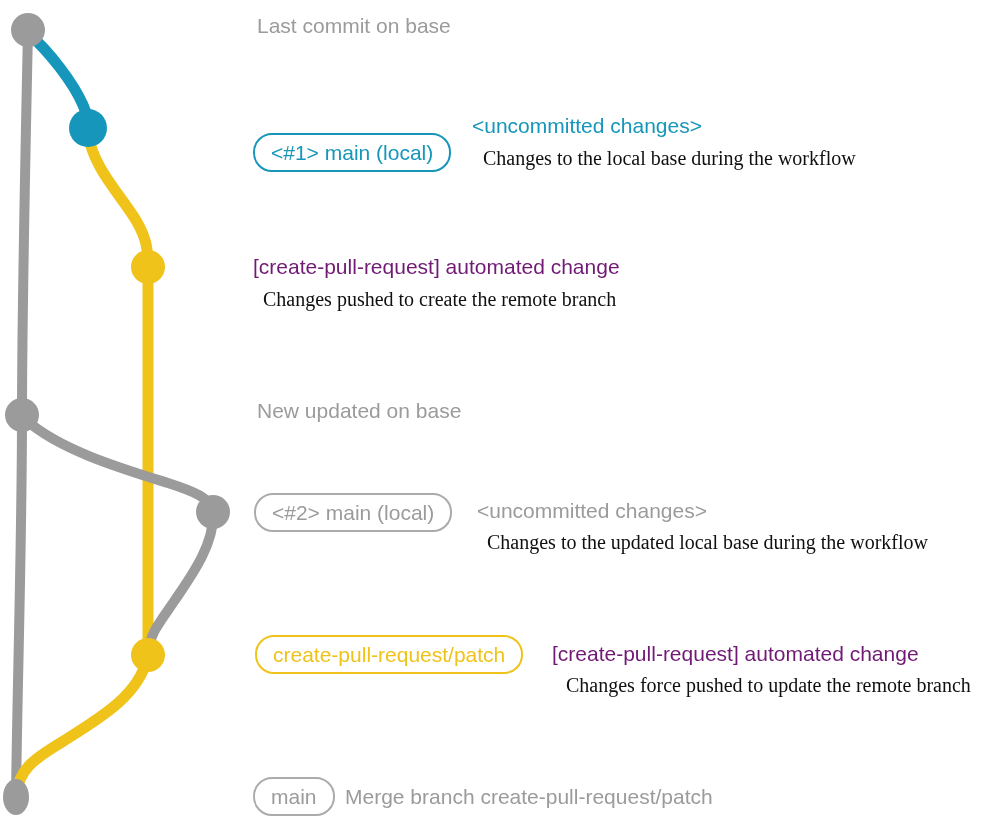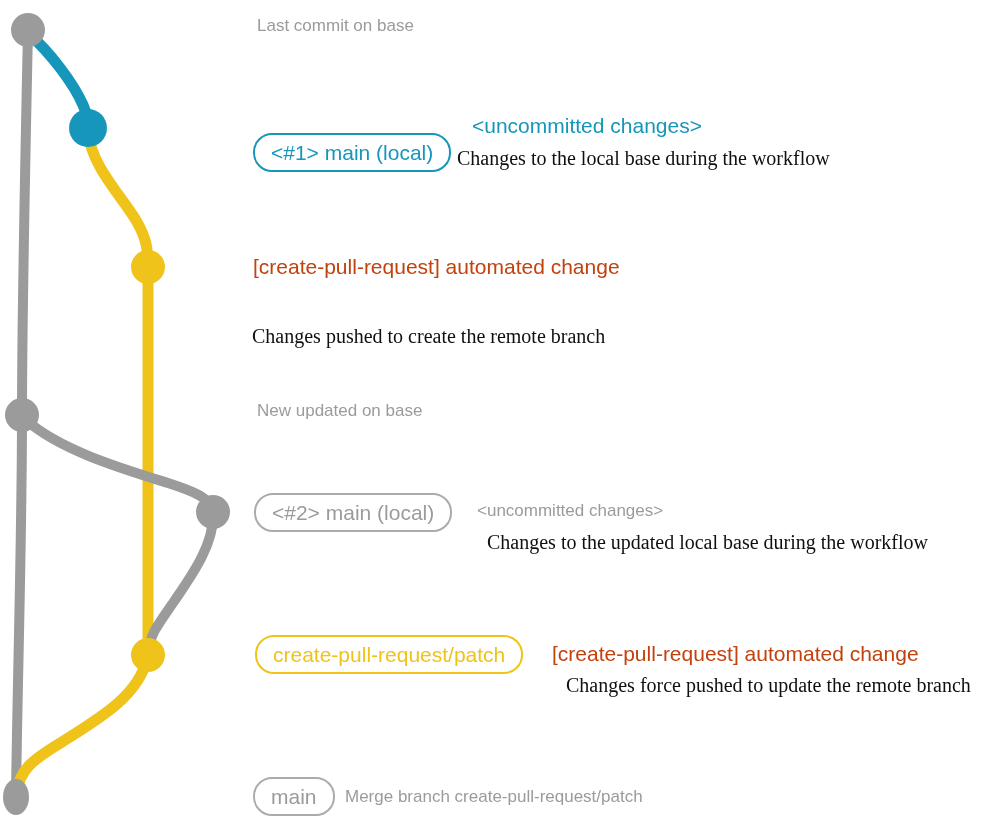--- a/index.html
+++ b/index.html
@@ -4,23 +4,23 @@
 <style>
   * { margin:0; padding:0; box-sizing:border-box; }
   html,body { background:#ffffff; }
   body {
     width:981px; height:827px; position:relative; overflow:hidden;
     font-family:"Liberation Sans", sans-serif;
   }
   .stage { position:absolute; left:0; top:0; width:981px; height:827px; background:#ffffff; }
   .abs { position:absolute; white-space:nowrap; }
 
-  .gray-label { color:#9B9B9B; font-size:17px; line-height:26px; }
+  .gray-label { color:#9B9B9B; font-size:21px; line-height:26px; }
   .teal-text  { color:#1696BA; font-size:21px; line-height:26px; }
-  .gold-text  { color:#c2410c; font-size:21px; line-height:26px; }
+  .gold-text  { color:#701a75; font-size:21px; line-height:26px; }
 
   .badge {
     display:inline-block; border:2.5px solid; border-radius:19px;
     padding:5px 16px; font-size:21px; line-height:25px; background:#ffffff;
   }
   .badge-teal { color:#1696BA; border-color:#1696BA;margin-top:25px; }
   .badge-gray { color:#9B9B9B; border-color:#ABABAB; }
   .badge-gold { color:#EFC319; border-color:#EFC319; }
 
   .serif-note {
@@ -56,24 +56,24 @@
     <circle cx="88" cy="128" r="19" fill="#1696BA"></circle>
     <circle cx="148" cy="267" r="17" fill="#EFC319"></circle>
     <circle cx="148" cy="655" r="17" fill="#EFC319"></circle>
     <ellipse cx="16" cy="797" rx="13" ry="18" fill="#9B9B9B"></ellipse>
   </svg>
 
   <div class="abs gray-label" style="left:257px; top:13px;">Last commit on base</div>
 
   <div class="abs badge badge-teal" style="left:253px; top:108px;">&lt;#1&gt; main (local)</div>
   <div class="abs teal-text" style="left:472px; top:113px;">&lt;uncommitted changes&gt;</div>
-  <div class="abs serif-note" style="left:457px; top:146px;text-align:right;">Changes to the local base during the workflow</div>
+  <div class="abs serif-note" style="left:483px; top:146px;text-align:right;">Changes to the local base during the workflow</div>
 
   <div class="abs gold-text" style="left:253px; top:254px;">[create-pull-request] automated change</div>
-  <div class="abs serif-note" style="left:252px; top:287px;margin-top:37px;">Changes pushed to create the remote branch</div>
+  <div class="abs serif-note" style="left:263px; top:287px;">Changes pushed to create the remote branch</div>
 
   <div class="abs gray-label" style="left:257px; top:398px;">New updated on base</div>
 
   <div class="abs badge badge-gray" style="left:254px; top:493px;">&lt;#2&gt; main (local)</div>
   <div class="abs gray-label" style="left:477px; top:498px;">&lt;uncommitted changes&gt;</div>
   <div class="abs badge badge-gold" style="left:255px; top:635px;">create-pull-request/patch</div>
 
   <div class="abs serif-note" style="left:487px; top:530px;">Changes to the updated local base during the workflow</div>
   <div class="abs gold-text" style="left:552px; top:641px;">[create-pull-request] automated change</div>
   <div class="abs serif-note" style="left:566px; top:673px;">Changes force pushed to update the remote branch</div>

